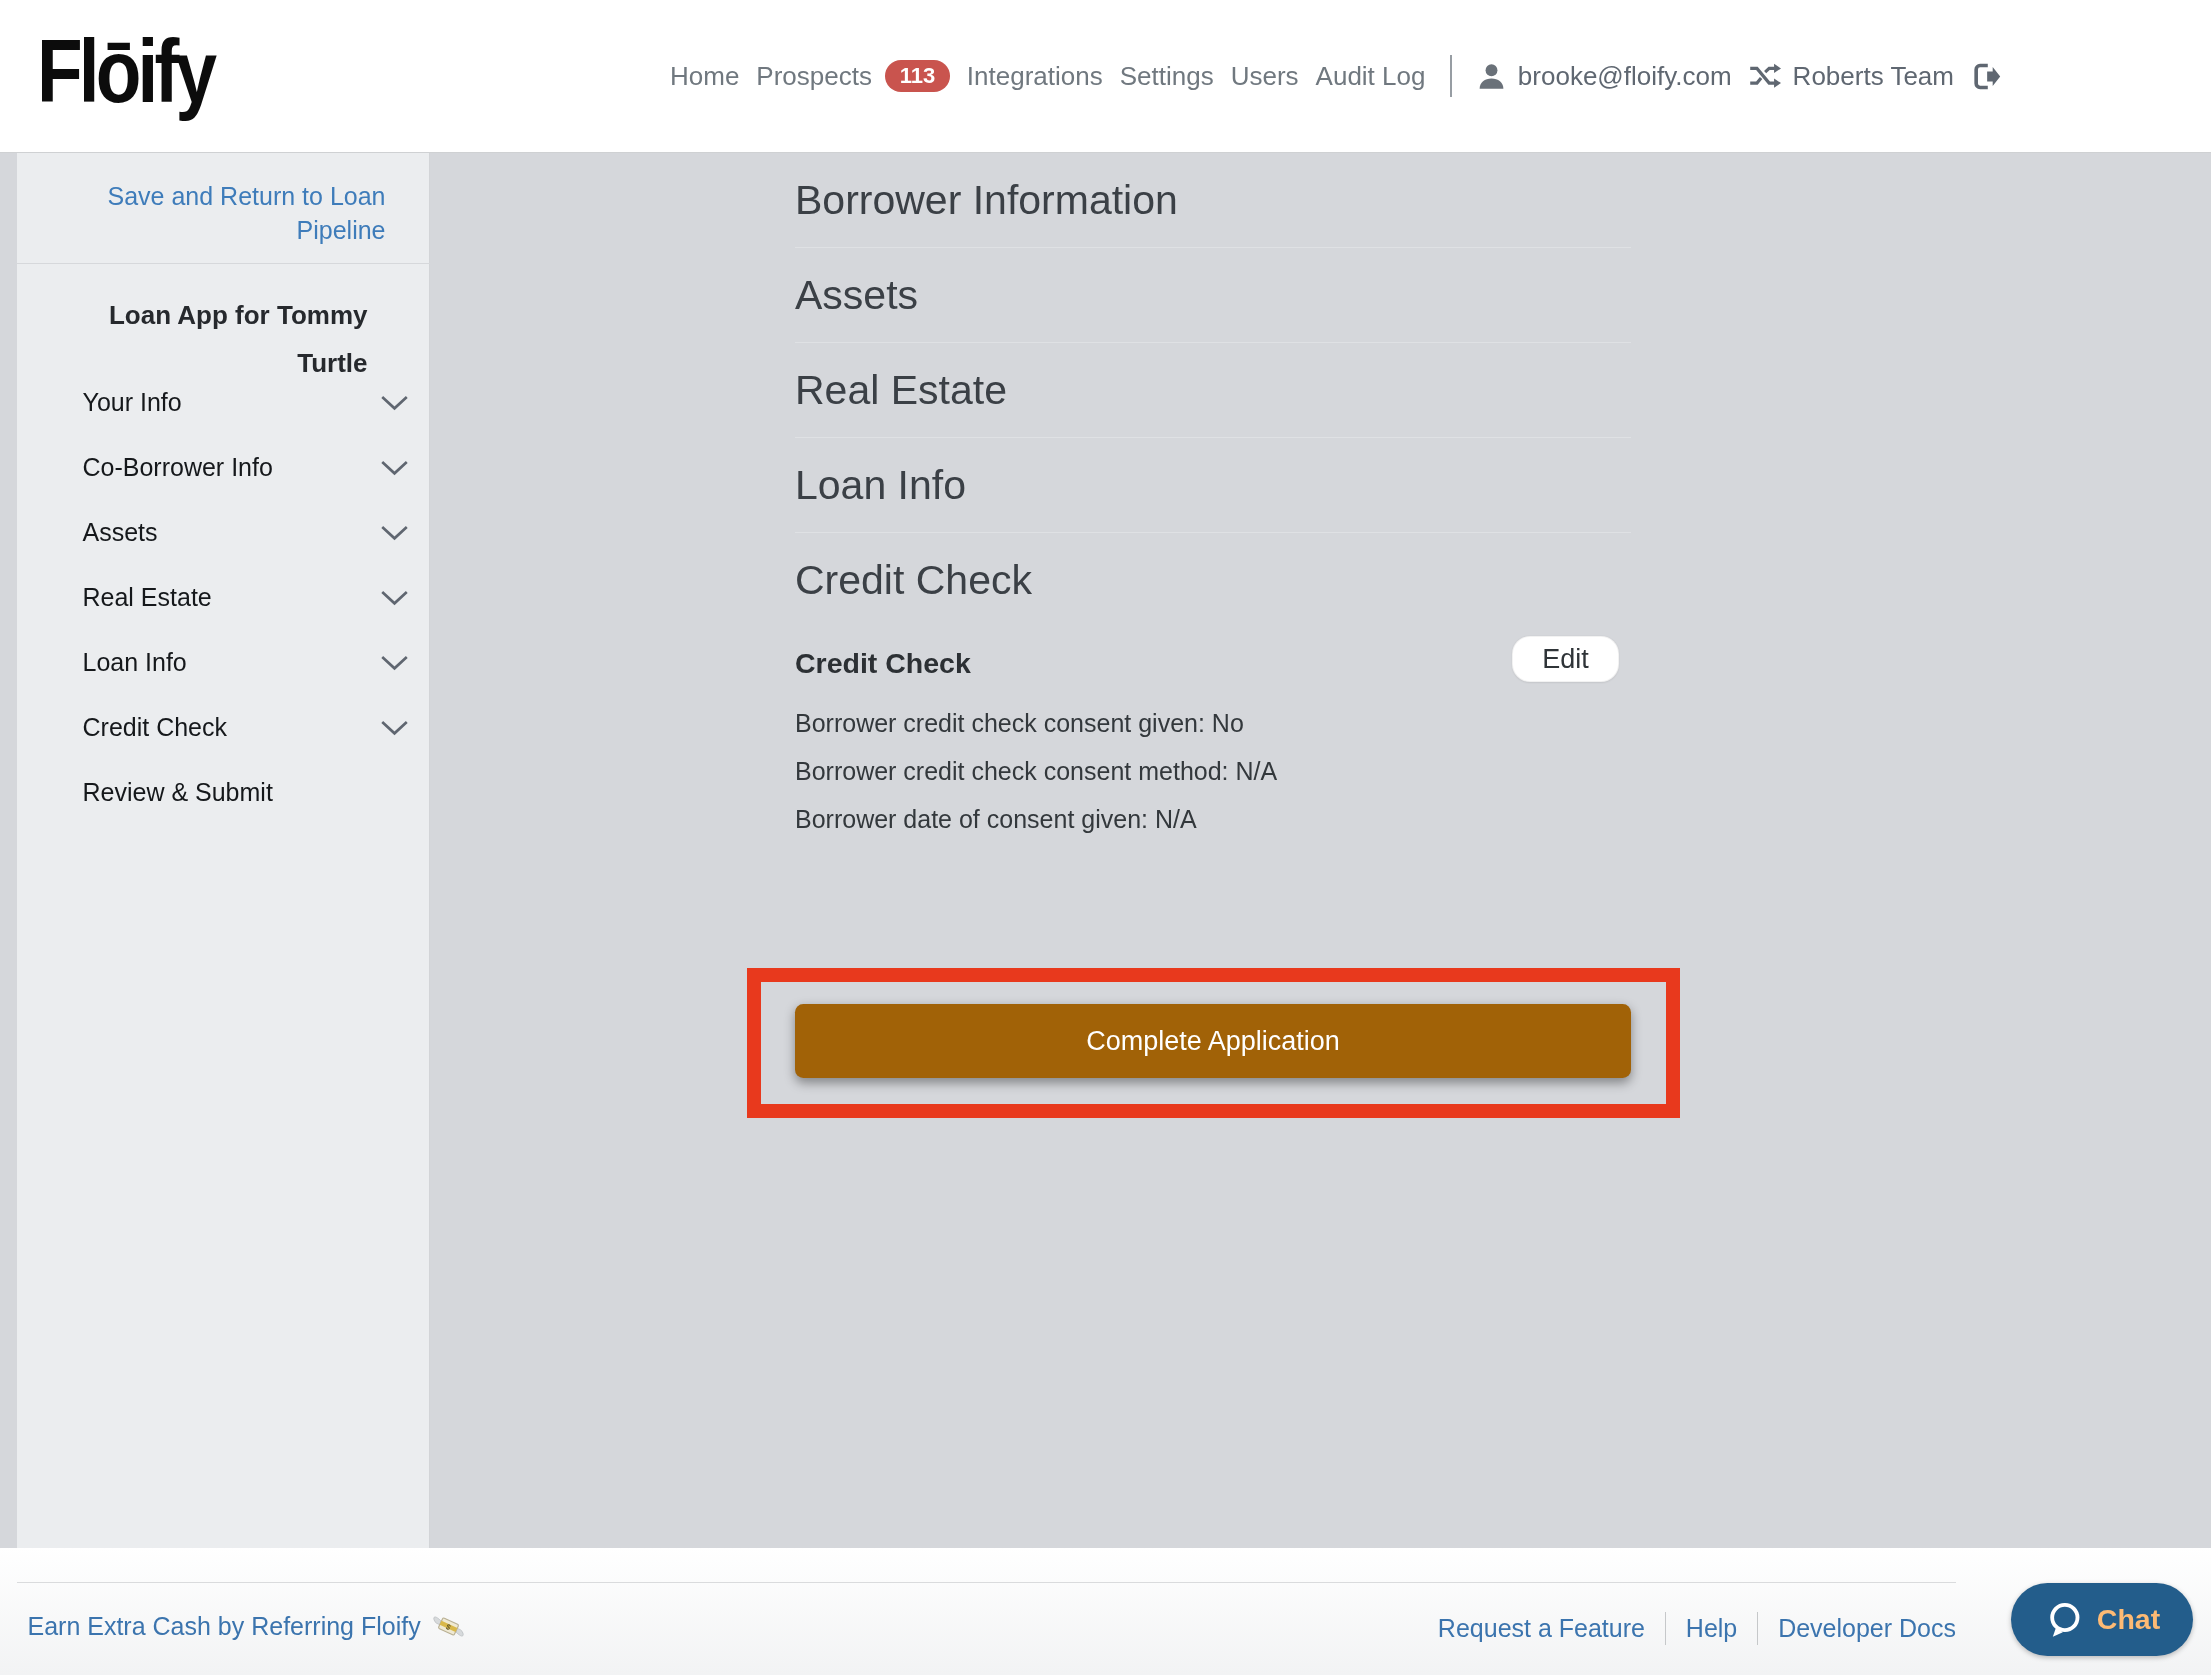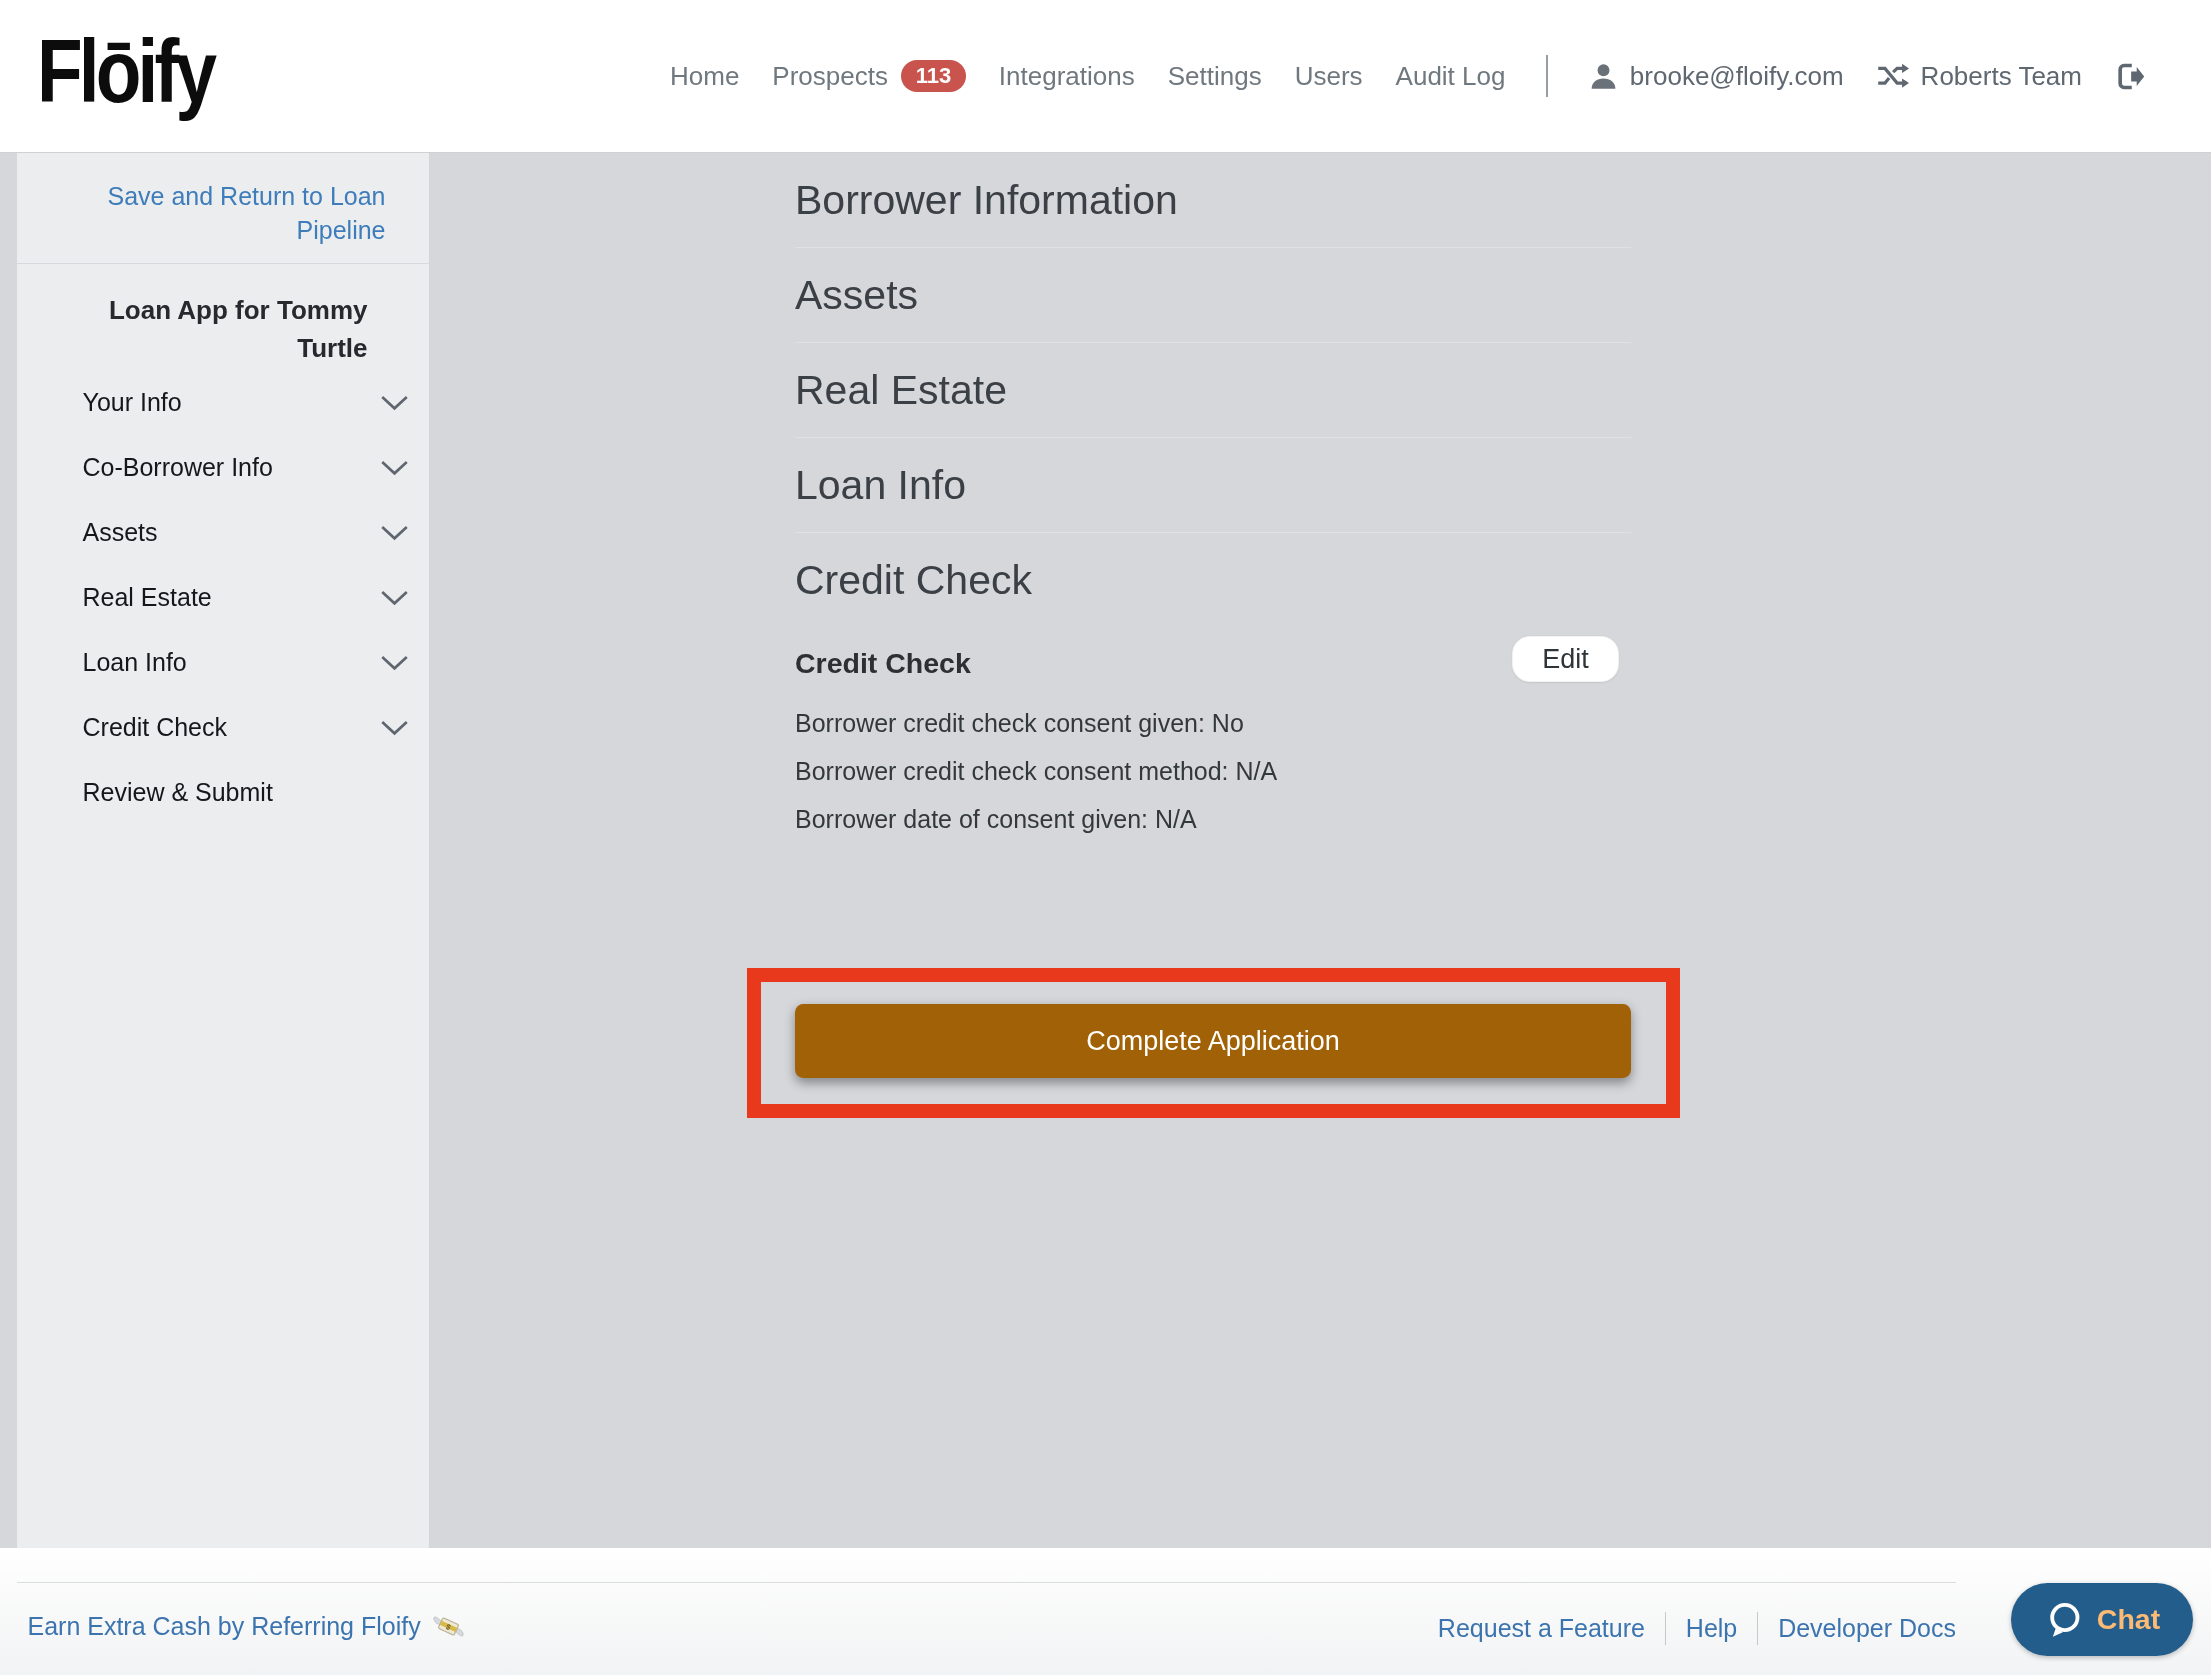--- a/index.html
+++ b/index.html
@@ -6,39 +6,39 @@
   html,body { background:#ffffff; }
   body { font-family:"Liberation Sans","DejaVu Sans",sans-serif; }
   #app { position:relative; width:2211px; height:1675px; background:#ffffff; overflow:hidden;text-decoration:underline; }
 
   
   .header { position:absolute; left:0; top:0; width:2211px; height:153px; background:#ffffff;
             border-bottom:1.8px solid #cfd1d3; z-index:10; }
   .logo { position:absolute; left:37px; top:20px; font-size:89px; font-weight:800; letter-spacing:-4.6px;
           color:#0c0c0c; transform:scaleX(.84); transform-origin:left center; white-space:nowrap; cursor:pointer; }
   .nav { position:absolute; left:670px; top:0; height:152px; display:flex; align-items:center;
-         gap:33px; font-size:26px; color:#70787f; white-space:nowrap; }
+         gap:17px; font-size:26px; color:#70787f; white-space:nowrap; }
   .nav-item { display:flex; align-items:center; gap:13px; cursor:pointer; }
   .badge { background:#c9544e; color:#fff; font-size:22px; font-weight:bold; border-radius:917px;
            padding:4.6px 14.7px; line-height:1; }
   .nav-sep { width:1.8px; height:42px; background:#979da3; margin:0 7.3px; }
   .user-item { display:flex; align-items:center; gap:11px; cursor:pointer; color:#5f6771; }
   .icon { display:inline-flex; align-items:center; justify-content:center; }
 
   
   .content-bg { position:absolute; left:0; top:153px; width:2211px; height:1395px; background:#d5d7db; }
 
   
   .sidebar { position:absolute; left:16.5px; top:153px; width:413px; height:1395px; background:#ebedef;
              border-right:0.9px solid #d2d4d7;text-align:right; }
   .back-link { position:absolute; left:66px; top:26px; width:303px; font-size:25px; line-height:34px;
                color:#3e7cba; cursor:pointer; }
   .sidebar-divider { position:absolute; left:0; top:110px; width:413px; height:0.9px; background:#d6d8db; }
   .app-title { position:absolute; left:66px; top:138px; width:285px; font-size:26px; font-weight:bold;
-               line-height:38px; color:#26292d; }
+               line-height:48px; color:#26292d; }
   .side-items { position:absolute; left:0; top:217px; width:413px; }
   .side-item { height:65px; display:flex; align-items:center; justify-content:space-between;
                padding:0 20px 0 66px; font-size:25px; color:#15181b; cursor:pointer; }
   .chev { width:31px; height:17.4px; flex:0 0 auto; }
 
   
   .main-col { position:absolute; left:795px; top:153px; width:836px; height:1395px; }
   .h-row { height:95px; display:flex; align-items:center; font-size:41px; color:#3b4046;
            border-bottom:0.9px solid #dfe1e4; }
   .h-row.last { border-bottom:none; }

